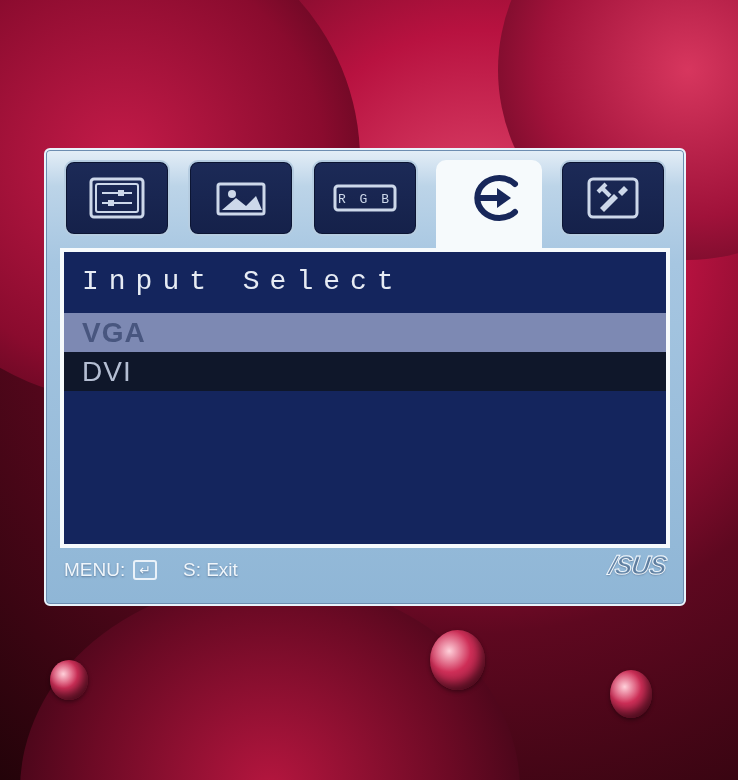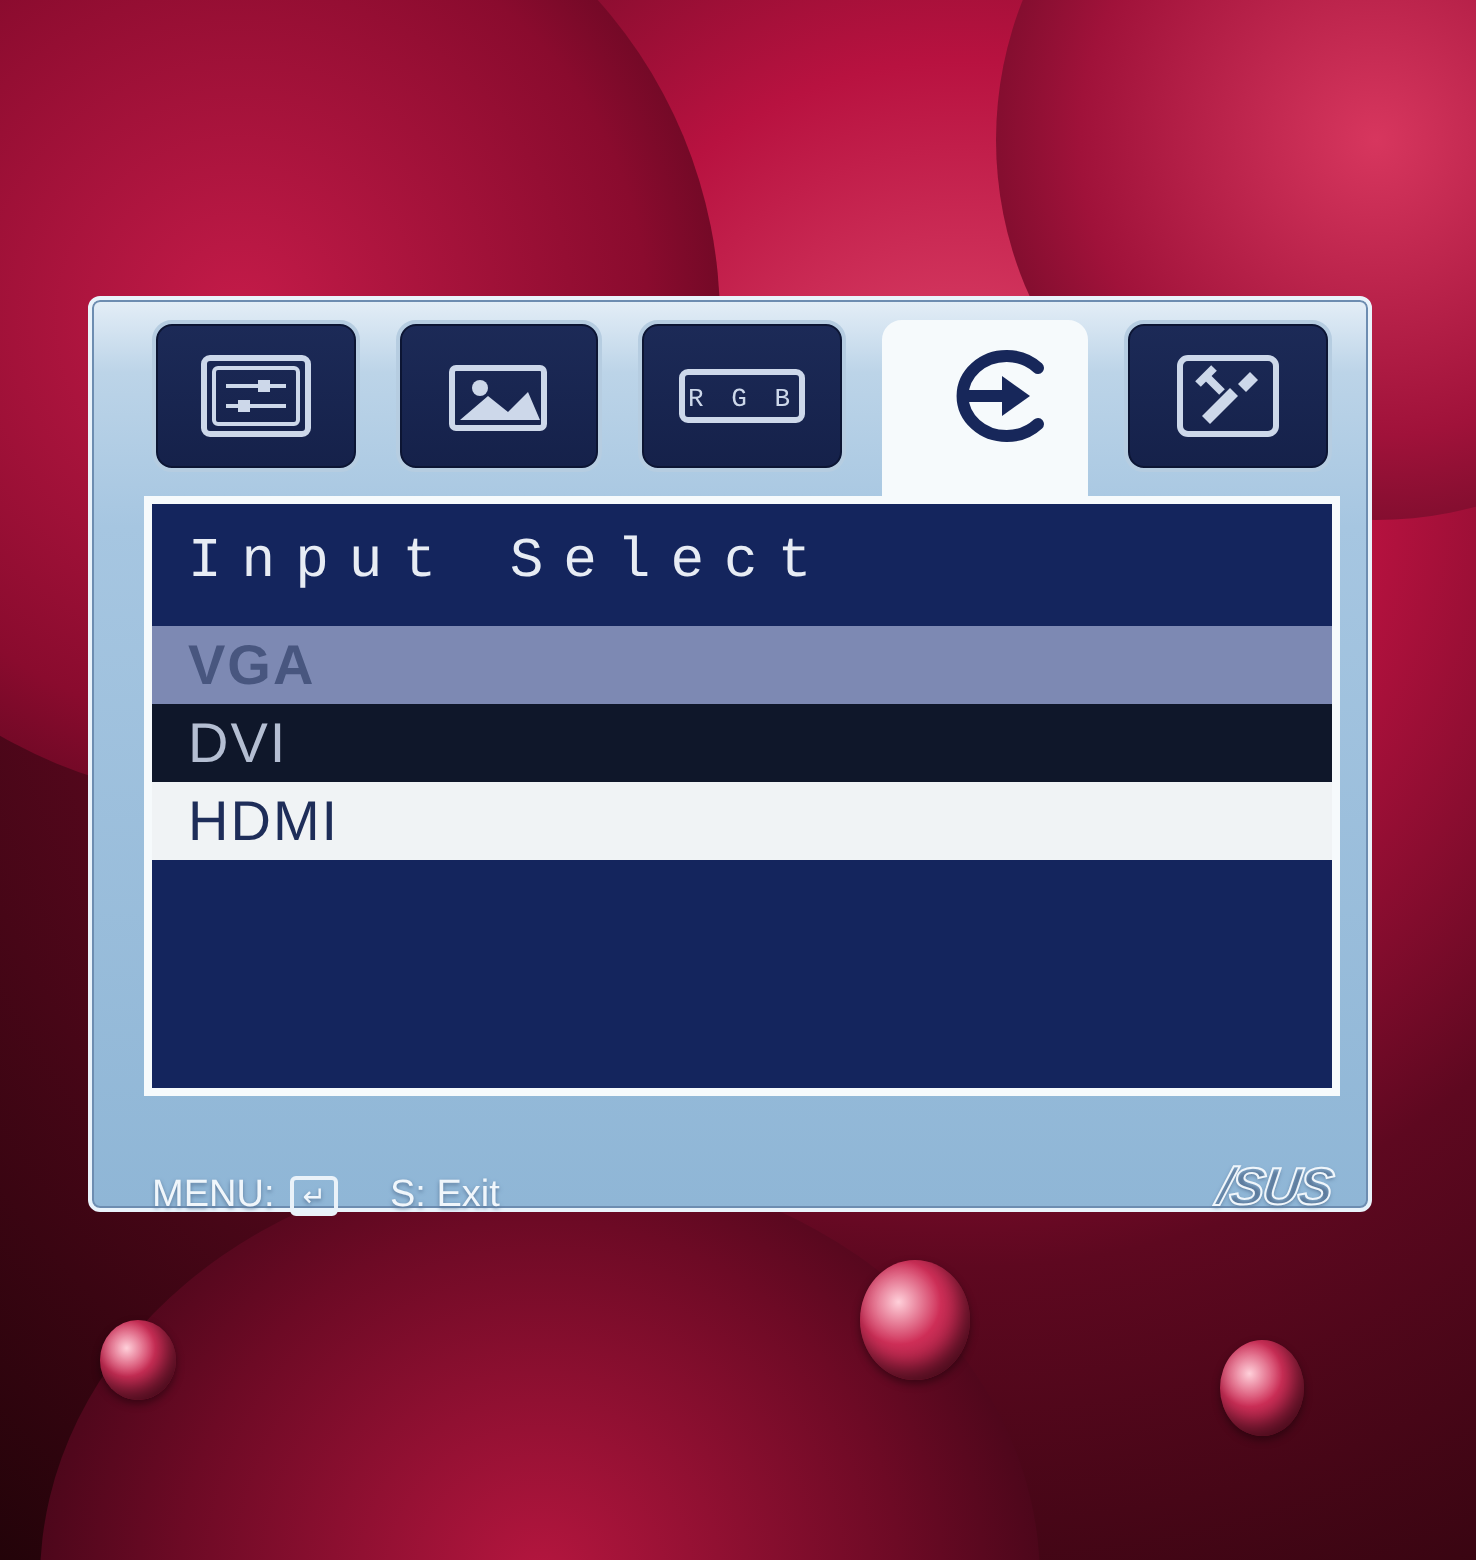--- a/index.html
+++ b/index.html
@@ -36,21 +36,21 @@
     position:absolute;
     left:44px;
     top:148px;
     width:642px;
     height:458px;
     background:linear-gradient(to bottom,#e4eef7 0%,#bcd4e8 8%,#a6c6e1 25%,#8fb6d6 100%);
     border:2px solid #e9f3fb;
     border-radius:6px;
     box-shadow:inset 0 0 0 1px #6d8db1;
     box-sizing:border-box;
-    padding:10px 14px 8px 26px;
+    padding:10px 14px 8px 14px;
   }
 
   
   .tabbar{
     display:flex;
     gap:18px;
     justify-content:space-between;
     align-items:stretch;
     height:76px;
     padding:0 4px;
@@ -108,21 +108,21 @@
   }
   .item.dim1{background:#7d89b3;color:#48567f;font-weight:bold;}
   .item.dim2{background:#0f172a;color:#b4bed2;}
   .item.sel {background:#f0f3f5;color:#1e2d59;}
 
   
   .footer{
     display:flex;
     justify-content:space-between;
     align-items:flex-end;
-    margin-top:30px;
+    margin-top:2px;
     padding:0 4px;
     font-family:Arial,Helvetica,sans-serif;
     color:#f0f6fb;
     font-size:19px;
     text-shadow:0 1px 2px #5a789a;
   }
   .footer .left{display:flex;align-items:center;gap:8px;}
   .enter-glyph{
     display:inline-block;border:2px solid #eaf2f9;border-radius:3px;
     padding:1px 4px;font-size:14px;line-height:1;
@@ -196,21 +196,20 @@
         <line x1="22" y1="10" x2="14" y2="18" stroke="#cdd8ea" stroke-width="4"></line>
       </svg>
     </div>
 
   </div>
 
   <div class="frame">
     <div class="title">Input Select</div>
     <div class="item dim1">VGA</div>
     <div class="item dim2">DVI</div>
-    <div class="item sel">HDMI</div>
   </div>
 
   <div class="footer">
     <div class="left">
       <span>MENU:</span>
       <span class="enter-glyph">↵</span>
       <span style="width:10px;"></span>
       <span>S: Exit</span>
     </div>
     <div class="brand">/SUS</div>

